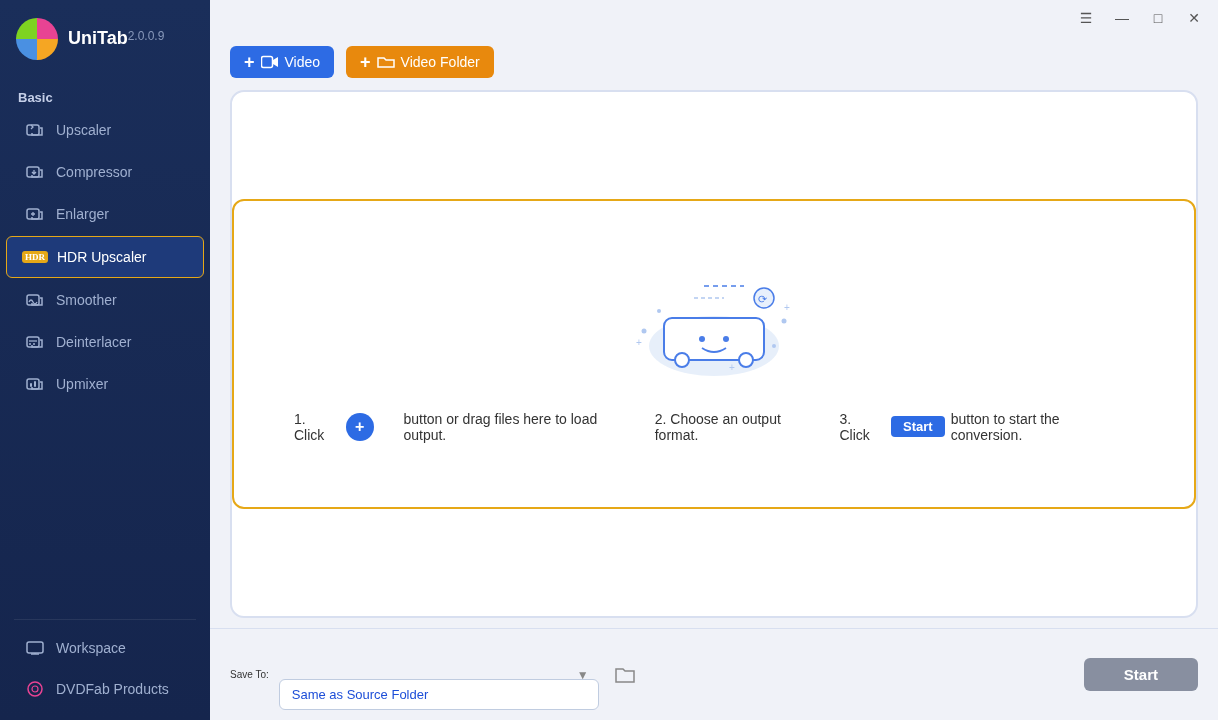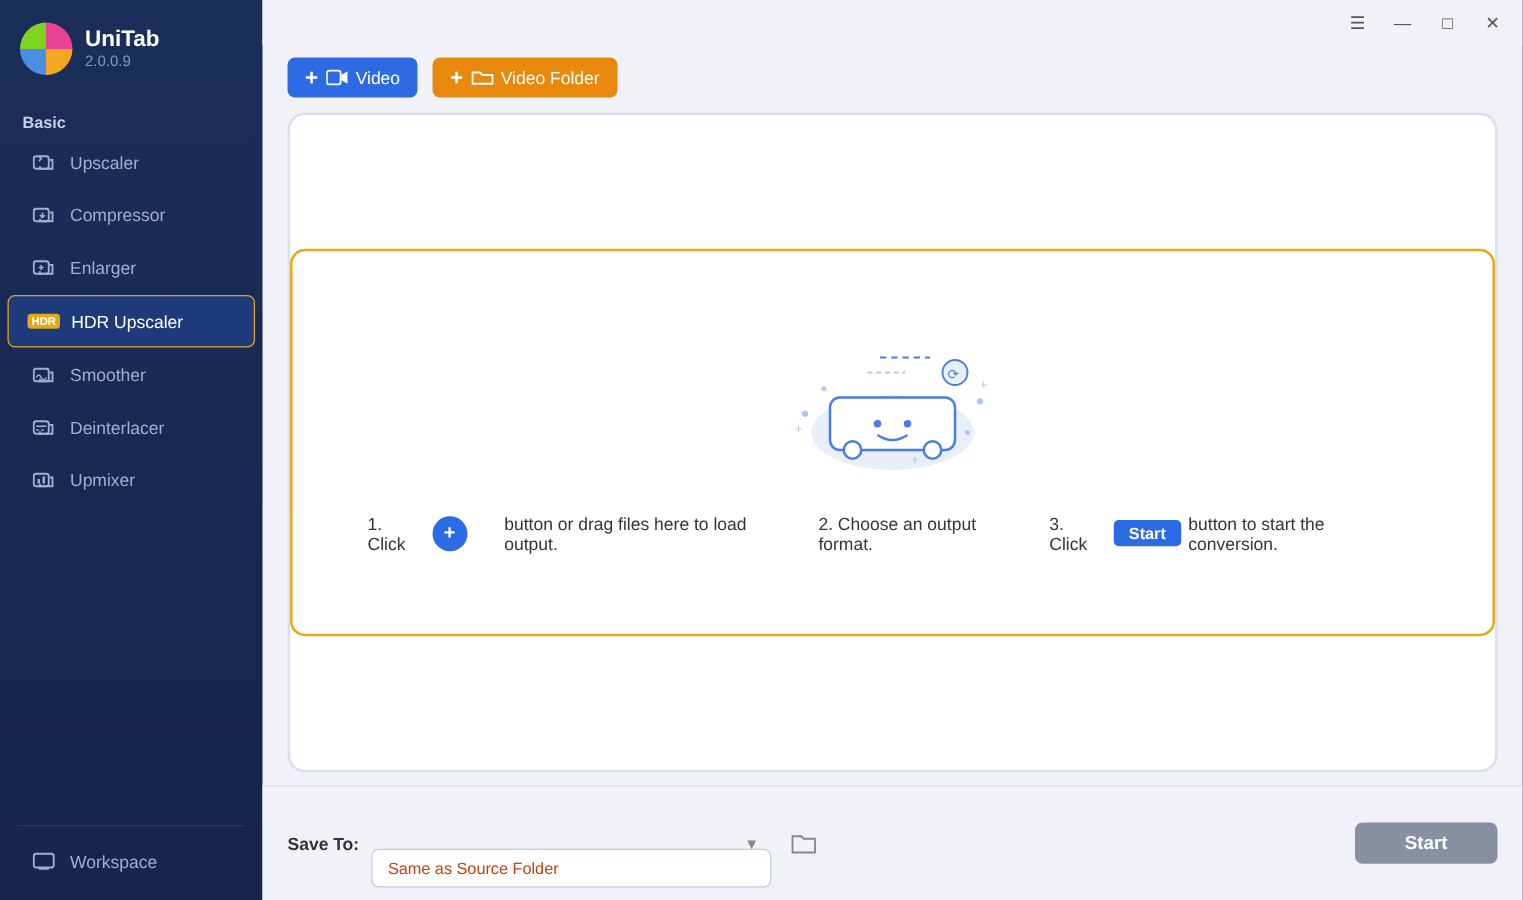--- a/index.html
+++ b/index.html
@@ -21,21 +21,21 @@
       padding: 18px 16px 18px 16px;
       gap: 10px;
     }
     .logo-circle {
       width: 42px;
       height: 42px;
       border-radius: 50%;
       background: conic-gradient(#e84393 0deg 90deg, #f5a623 90deg 180deg, #4a90e2 180deg 270deg, #7ed321 270deg 360deg);
       flex-shrink: 0;
     }
-    .logo-text { display: flex; flex-direction: column; }
+    .logo-text { display: flex; flex-direction: row; }
     .logo-name { color: #fff; font-size: 18px; font-weight: 700; line-height: 1.1; }
     .logo-version { color: #8899bb; font-size: 12px; }
 
     .sidebar-section-label {
       color: #c5cfe8;
       font-size: 13px;
       font-weight: 600;
       padding: 12px 18px 4px 18px;
     }
     .sidebar-item {
@@ -65,20 +65,21 @@
       flex-shrink: 0;
     }
     .hdr-badge {
       background: #e6a817;
       color: #fff;
       font-size: 9px;
       font-weight: 700;
       border-radius: 3px;
       padding: 1px 3px;
       margin-right: 2px;
+      font-family: Liberation Serif, serif;
     }
     .sidebar-bottom {
       margin-top: auto;
     }
     .sidebar-divider {
       height: 1px;
       background: rgba(255,255,255,0.08);
       margin: 8px 14px;
     }
 
@@ -222,37 +223,37 @@
       display: flex;
       align-items: center;
       background: #f0f2f8;
       padding: 10px 20px;
       gap: 10px;
       flex-shrink: 0;
       border-top: 1px solid #d8dff0;
     }
     .save-label {
       color: #333;
-      font-size: 14px;
-      font-weight: 700;
+      font-size: 10px;
+      font-weight: 400;
       white-space: nowrap;
     }
     .save-select-wrapper {
       position: relative;
       flex: 1;
       max-width: 320px;
     }
     .save-select {
       width: 100%;
       padding: 7px 32px 7px 12px;
       border: 1px solid #c0cce0;
       border-radius: 6px;
       background: #fff;
       font-size: 13px;
-      color: #c2410c;
+      color: #1d4ed8;
       appearance: none;
       cursor: pointer;
       margin-top: 40px;
     }
     .save-select-arrow {
       position: absolute;
       right: 10px;
       top: 50%;
       transform: translateY(-50%);
       color: #888;
@@ -375,20 +376,29 @@
     <div class="sidebar-divider"></div>
     <div class="sidebar-item">
       <div class="icon-box">
         <svg width="18" height="18" viewBox="0 0 18 18" fill="none">
             <rect x="1" y="3" width="16" height="11" rx="2" stroke="#a0b0d0" stroke-width="1.5"></rect>
             <line x1="5" y1="15" x2="13" y2="15" stroke="#a0b0d0" stroke-width="1.5"></line>
             <line x1="9" y1="14" x2="9" y2="15" stroke="#a0b0d0" stroke-width="1.5"></line>
           </svg>
       </div>
       <span>Workspace</span>
+    </div>
+    <div class="sidebar-item">
+      <div class="icon-box">
+        <svg width="18" height="18" viewBox="0 0 18 18" fill="none">
+            <circle cx="9" cy="9" r="7" stroke="#e84393" stroke-width="1.5"></circle>
+            <circle cx="9" cy="9" r="3" stroke="#e84393" stroke-width="1.2"></circle>
+          </svg>
+      </div>
+      <span>DVDFab Products</span>
     </div>
   </div>
 </div>
 
 <div class="main">
 
   <div class="titlebar">
     <button class="titlebar-btn">
       <span>☰</span>
     </button>

